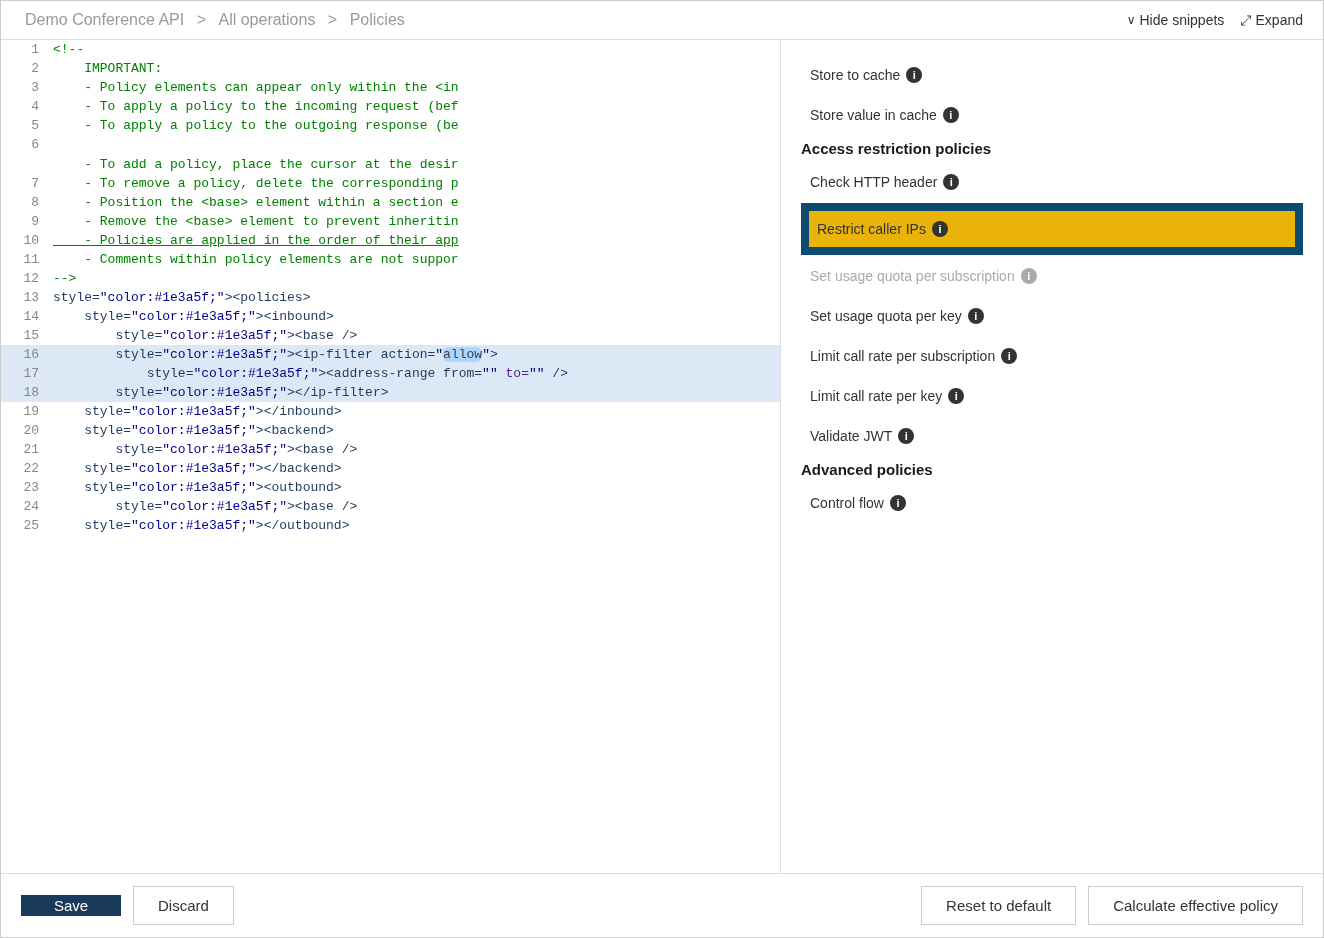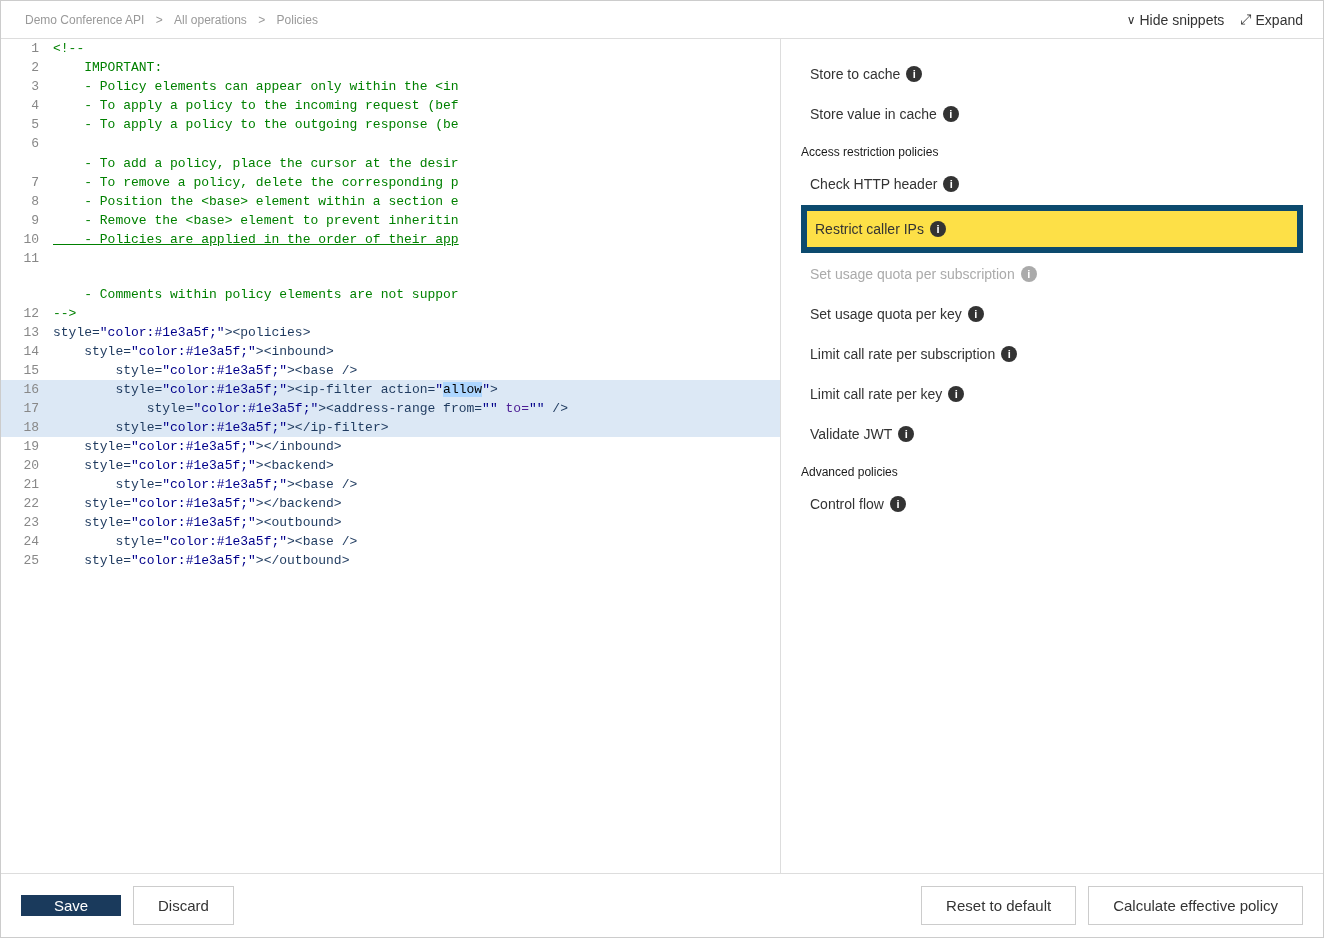--- a/index.html
+++ b/index.html
@@ -18,21 +18,21 @@
     
     .top-bar {
       display: flex;
       justify-content: space-between;
       align-items: center;
       padding: 10px 20px;
       border-bottom: 1px solid #ddd;
       background: #fff;
     }
     .breadcrumb {
-      font-size: 12px;
+      font-size: 16px;
       color: #333;
     }
     .breadcrumb span { color: #999; margin: 0 4px; }
     .top-actions {
       display: flex;
       gap: 16px;
       align-items: center;
     }
     .top-actions .action-btn {
       background: none;
@@ -99,22 +99,22 @@
     }
     .policy-item {
       display: flex;
       align-items: center;
       padding: 10px 8px;
       cursor: pointer;
       border: 1px solid transparent;
       margin-bottom: 2px;
     }
     .policy-item.selected {
-      border: 6px solid #0c4a6e;
-      background: #fde047;
+      border: 8px solid #0c4a6e;
+      background: #eab308;
     }
     .policy-item.disabled {
       color: #999;
     }
     .policy-item .policy-label {
       font-size: 14px;
     }
     .policy-item .info-icon {
       margin-left: 6px;
       width: 16px;
@@ -123,23 +123,23 @@
       background: #333;
       color: #fff;
       font-size: 11px;
       display: inline-flex;
       align-items: center;
       justify-content: center;
       font-weight: bold;
       flex-shrink: 0;
     }
     .section-title {
-      font-weight: normal;
-      font-size: 12px;
-      margin: 12px 0 6px 0;
+      font-weight: bold;
+      font-size: 15px;
+      margin: 6px 0 6px 0;
       color: #1a1a1a;
     }
 
     
     .bottom-bar {
       display: flex;
       align-items: center;
       padding: 12px 20px;
       border-top: 1px solid #ddd;
       background: #fff;
@@ -229,41 +229,41 @@
           <tr>
             <td class="line-num">9</td>
             <td class="code-line" style="color: rgb(0, 128, 0);">    - Remove the &lt;base&gt; element to prevent inheritin</td>
           </tr>
           <tr>
             <td class="line-num">10</td>
             <td class="code-line" style="color: rgb(0, 128, 0); text-decoration: underline;">    - Policies are applied in the order of their app</td>
           </tr>
           <tr>
             <td class="line-num">11</td>
-            <td class="code-line" style="color: rgb(0, 128, 0); margin-top: 36px;">    - Comments within policy elements are not suppor</td>
+            <td class="code-line" style="color: rgb(0, 128, 0);">    - Comments within policy elements are not suppor</td>
           </tr>
           <tr>
             <td class="line-num">12</td>
             <td class="code-line" style="color: rgb(0, 128, 0);">--&gt;</td>
           </tr>
           <tr>
             <td class="line-num">13</td>
             <td class="code-line"><span <span="" style="color:#1e3a5f;">style=</span><span style="color:#00008b;">"color:#1e3a5f;"</span>&gt;&lt;policies&gt;</td>
           </tr>
           <tr>
             <td class="line-num">14</td>
             <td class="code-line">    <span <span="" style="color:#1e3a5f;">style=</span><span style="color:#00008b;">"color:#1e3a5f;"</span>&gt;&lt;inbound&gt;</td>
           </tr>
           <tr>
             <td class="line-num">15</td>
             <td class="code-line">        <span <span="" style="color:#1e3a5f;">style=</span><span style="color:#00008b;">"color:#1e3a5f;"</span>&gt;&lt;base /&gt;</td>
           </tr>
           <tr class="highlighted">
             <td class="line-num">16</td>
-            <td class="code-line">        <span <span="" style="color:#1e3a5f;">style=</span><span style="color:#00008b;">"color:#1e3a5f;"</span>&gt;&lt;ip-filter <span style="color:#1e3a5f;">action=</span><span style="color:#00008b;">"<span style="color:#000000;background:#add6ff;">allow</span>"</span>&gt;</td>
+            <td class="code-line">        <span <span="" style="color:#1e3a5f;">style=</span><span style="color:#00008b;">"color:#1e3a5f;"</span>&gt;&lt;ip-filter <span style="color:#1e3a5f;">action=</span><span style="color:#00008b;">"<span style="color:#404040;background:#add6ff;border-radius:6px;">allow</span>"</span>&gt;</td>
           </tr>
           <tr class="highlighted">
             <td class="line-num">17</td>
             <td class="code-line">            <span <span="" style="color:#1e3a5f;">style=</span><span style="color:#00008b;">"color:#1e3a5f;"</span>&gt;&lt;address-range <span style="color:#1e3a5f;">from=</span><span style="color:#00008b;">""</span> <span style="color:#4c1d95;">to=</span><span style="color:#00008b;">""</span> /&gt;</td>
           </tr>
           <tr class="highlighted">
             <td class="line-num">18</td>
             <td class="code-line">        <span <span="" style="color:#1e3a5f;">style=</span><span style="color:#00008b;">"color:#1e3a5f;"</span>&gt;&lt;/ip-filter&gt;</td>
           </tr>
           <tr>

